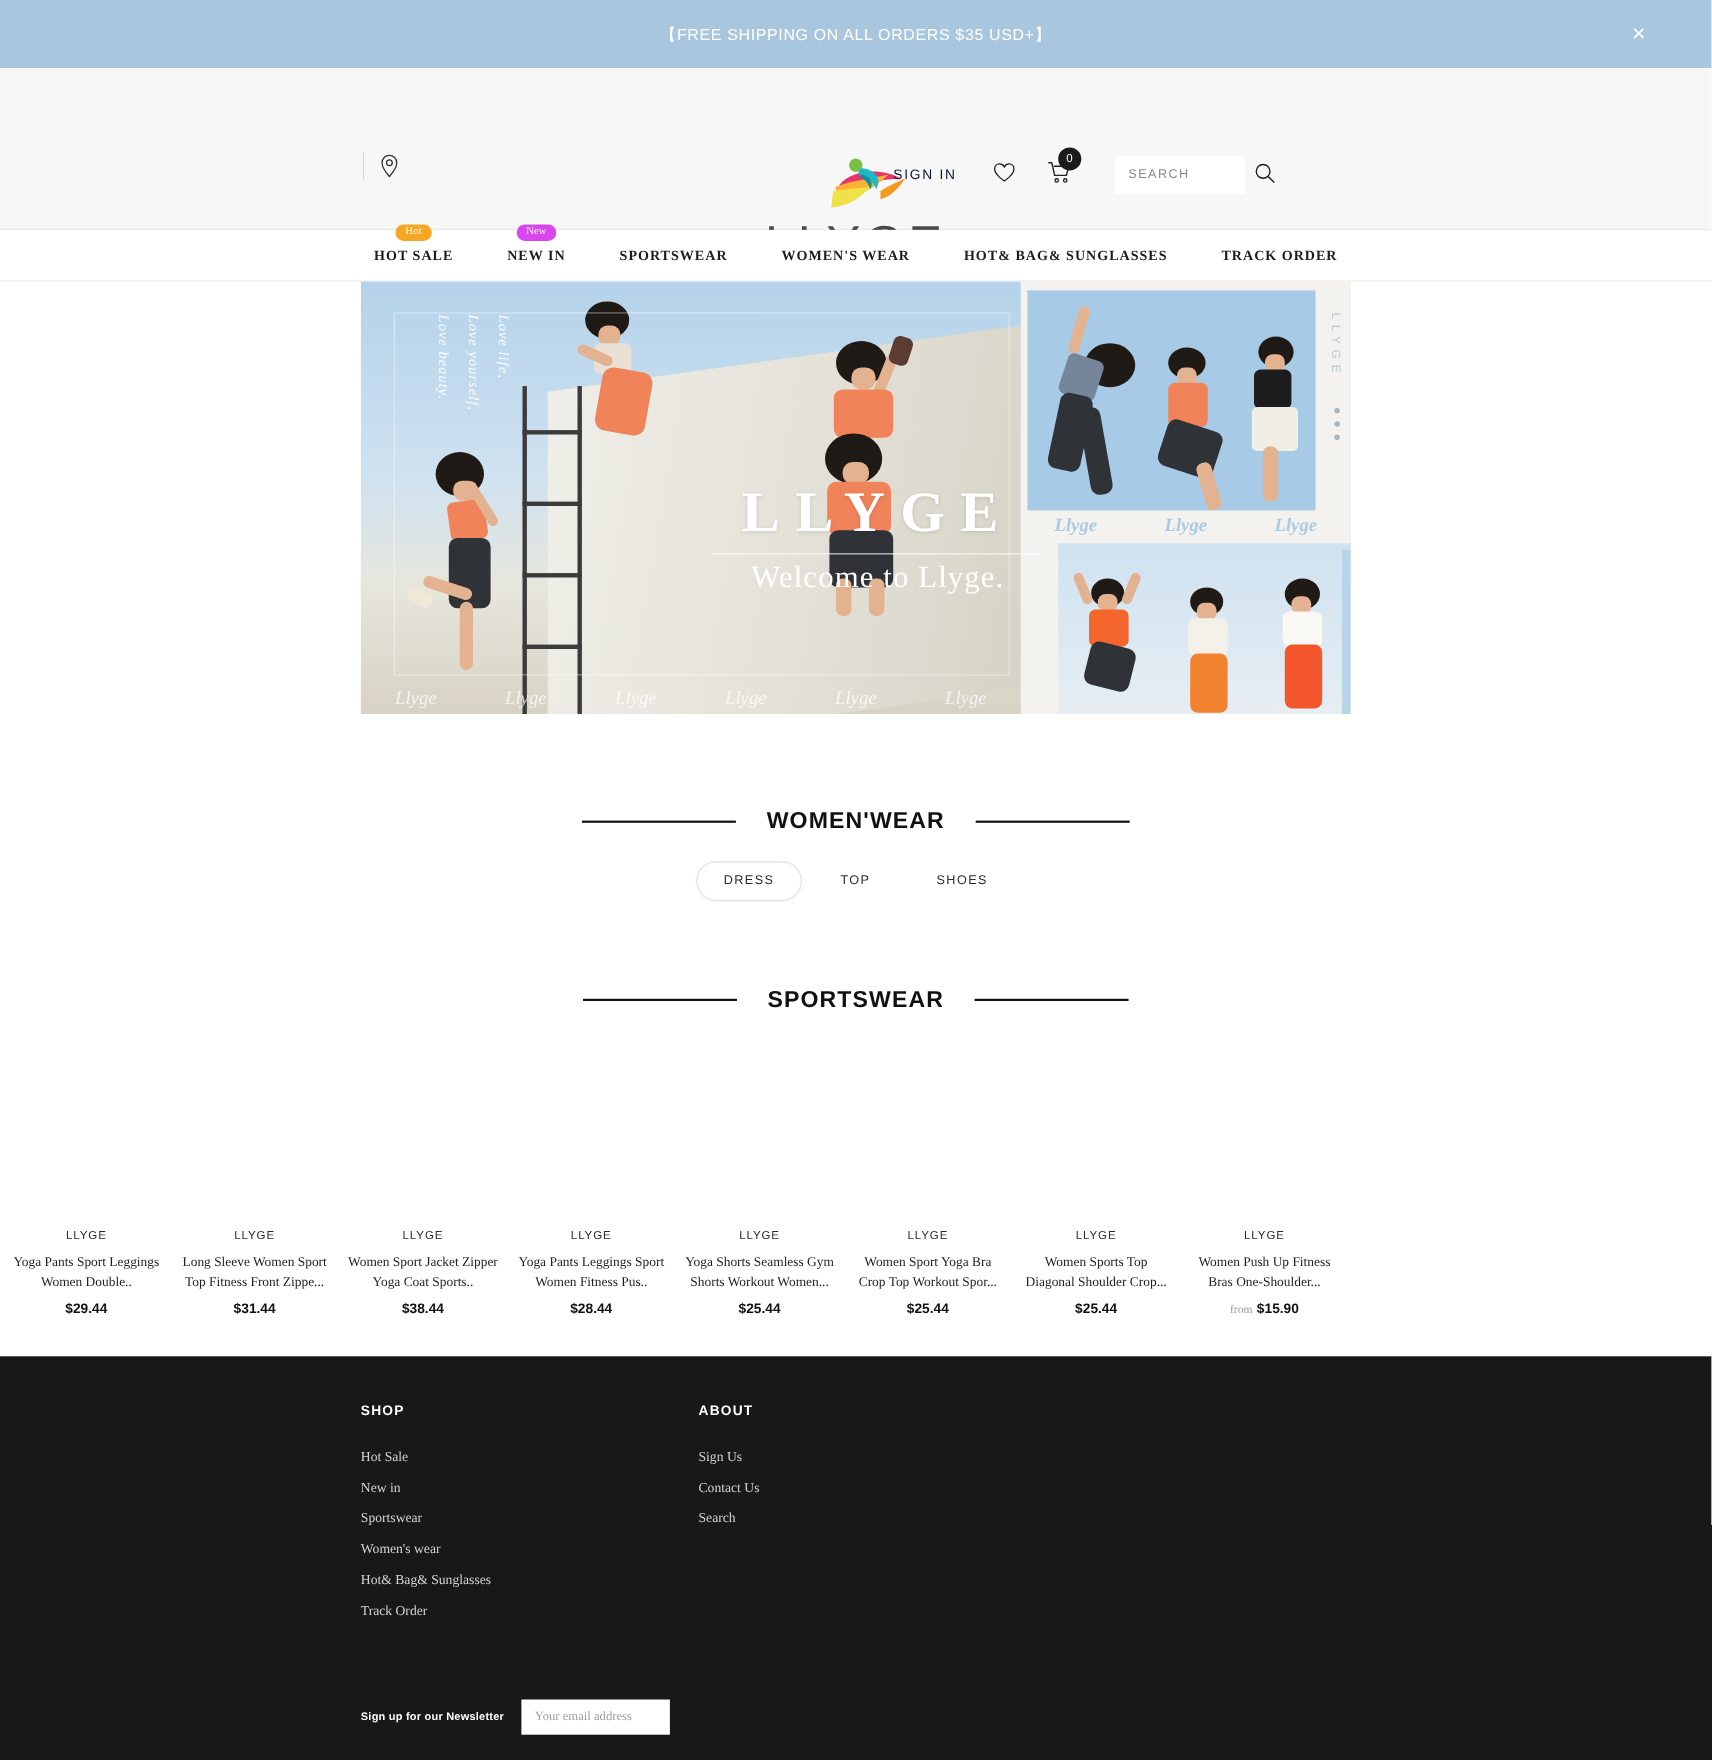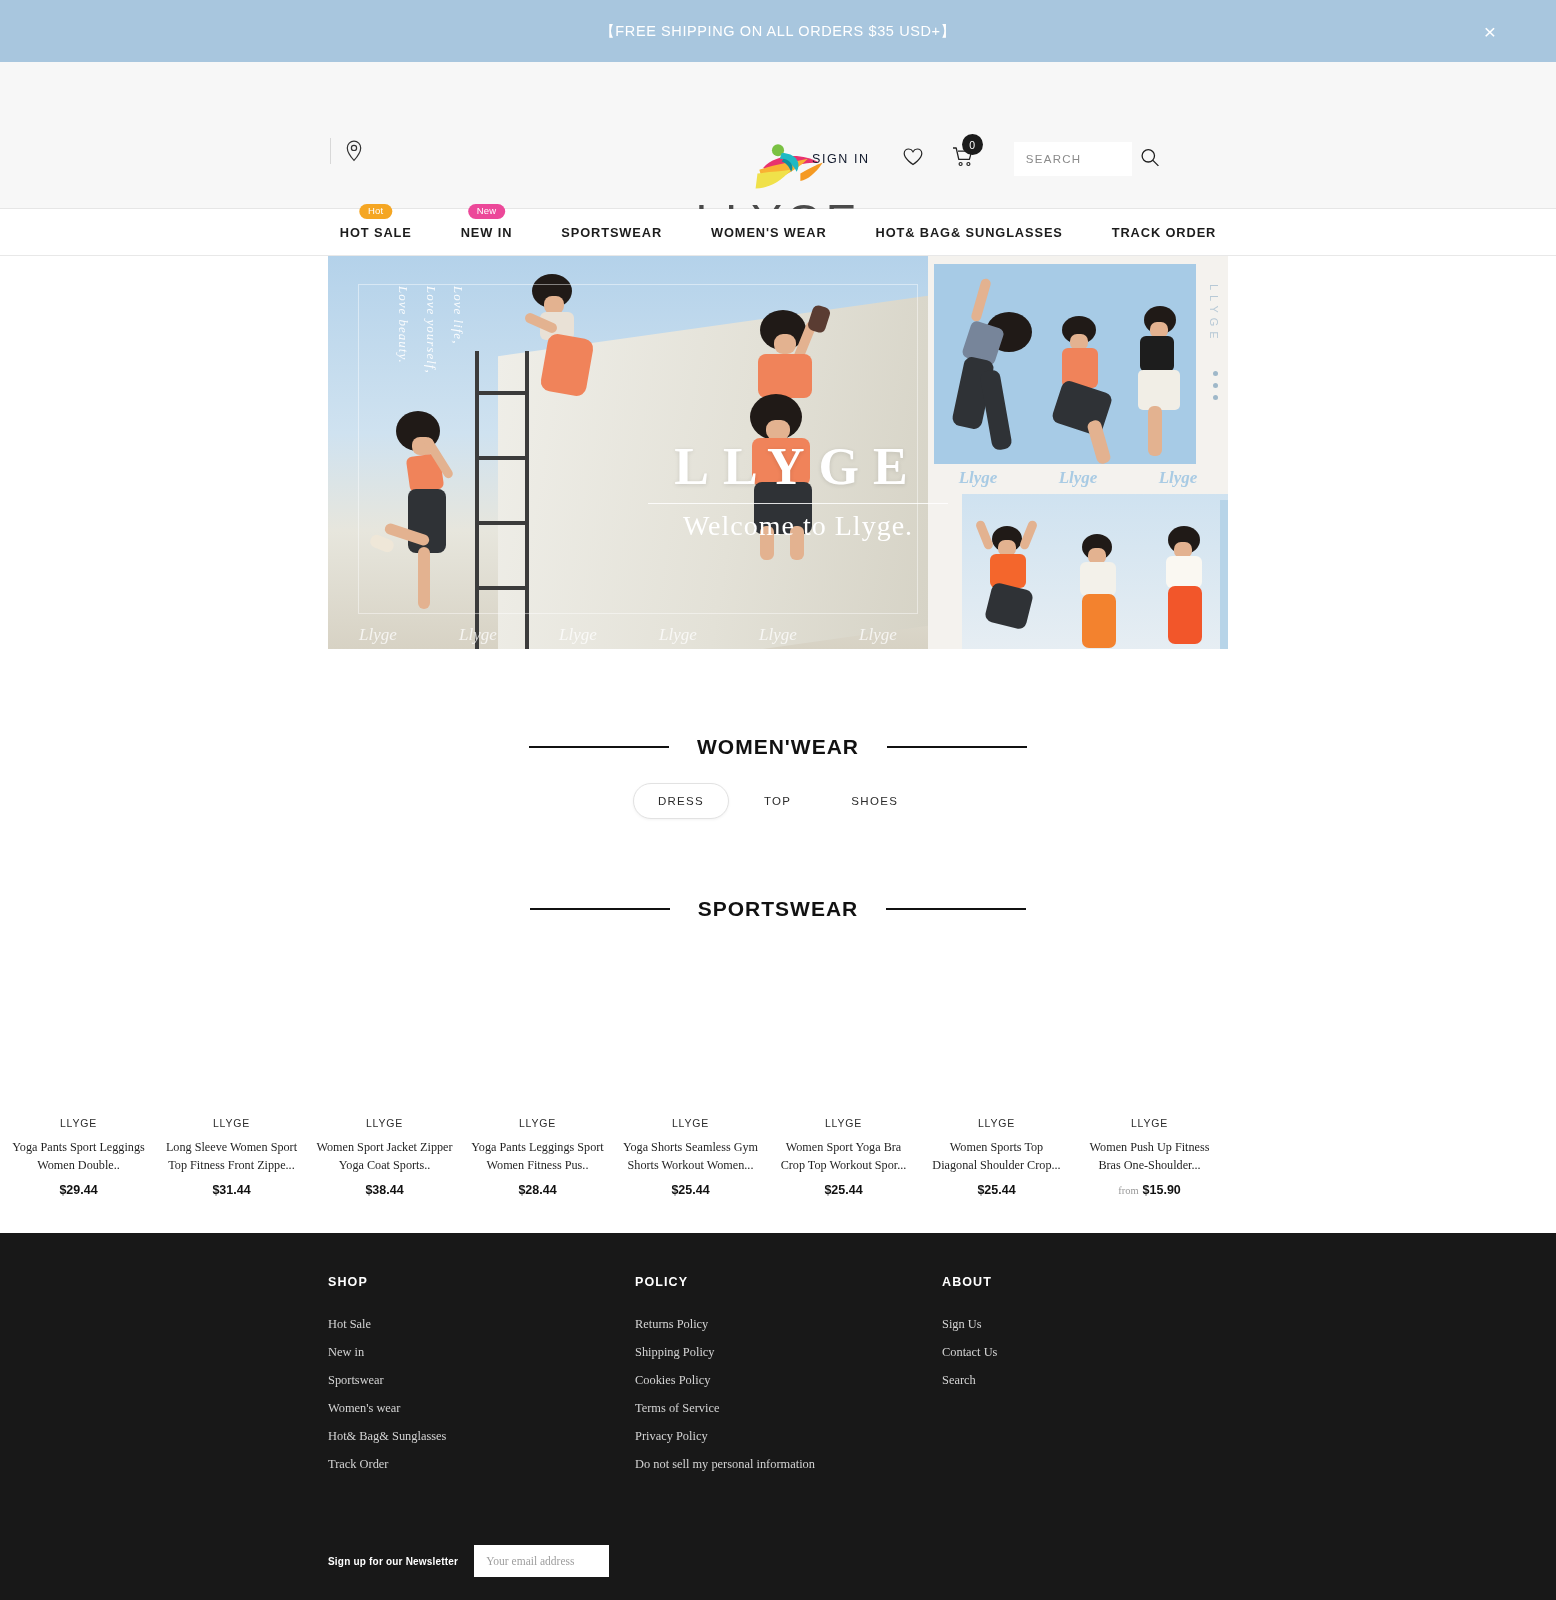--- a/index.html
+++ b/index.html
@@ -145,21 +145,21 @@
   
   .nav {
     background: #ffffff;
     height: 47px;
     border-bottom: 1px solid #e8e8e8;
     display: flex;
     align-items: center;
     justify-content: center;
     position: relative;
   }
-  .nav-list { display: flex; align-items: flex-end; gap: 1px; }
+  .nav-list { display: flex; align-items: flex-end; gap: 1px; font-family: Liberation Serif, serif; }
   .nav-item {
     position: relative;
     font-size: 12.8px;
     letter-spacing: 0.9px;
     font-weight: 700;
     color: #1c1c1c;
     padding: 0 24px;
     cursor: pointer;
     white-space: nowrap;
   }
@@ -170,21 +170,21 @@
     transform: translateX(-50%);
     color: #fff;
     font-size: 9.5px;
     font-weight: 400;
     letter-spacing: 0.2px;
     padding: 2px 9px 3px;
     border-radius: 9px;
     line-height: 1.1;
   }
   .nav-badge.hot { background: #f5a623; }
-  .nav-badge.new { background: #ec4899; }
+  .nav-badge.new { background: #d946ef; }
 
   
   .hero {
     width: 900px;
     margin: 0 auto;
     position: relative;
     height: 393px;
     background: #eef1f0;
     overflow: hidden;
   }
@@ -761,29 +761,20 @@
     <div class="fcol">
       <div class="fcol-title">SHOP</div>
       <a class="flink">Hot Sale</a>
       <a class="flink">New in</a>
       <a class="flink">Sportswear</a>
       <a class="flink">Women's wear</a>
       <a class="flink">Hot&amp; Bag&amp; Sunglasses</a>
       <a class="flink">Track Order</a>
     </div>
 
-    <div class="fcol">
-      <div class="fcol-title">POLICY</div>
-      <a class="flink">Returns Policy</a>
-      <a class="flink">Shipping Policy</a>
-      <a class="flink">Cookies Policy</a>
-      <a class="flink">Terms of Service</a>
-      <a class="flink">Privacy Policy</a>
-      <a class="flink">Do not sell my personal information</a>
-    </div>
 
     <div class="fcol">
       <div class="fcol-title">ABOUT</div>
       <a class="flink">Sign Us</a>
       <a class="flink">Contact Us</a>
       <a class="flink">Search</a>
     </div>
   </div>
 
   <div class="newsletter">

